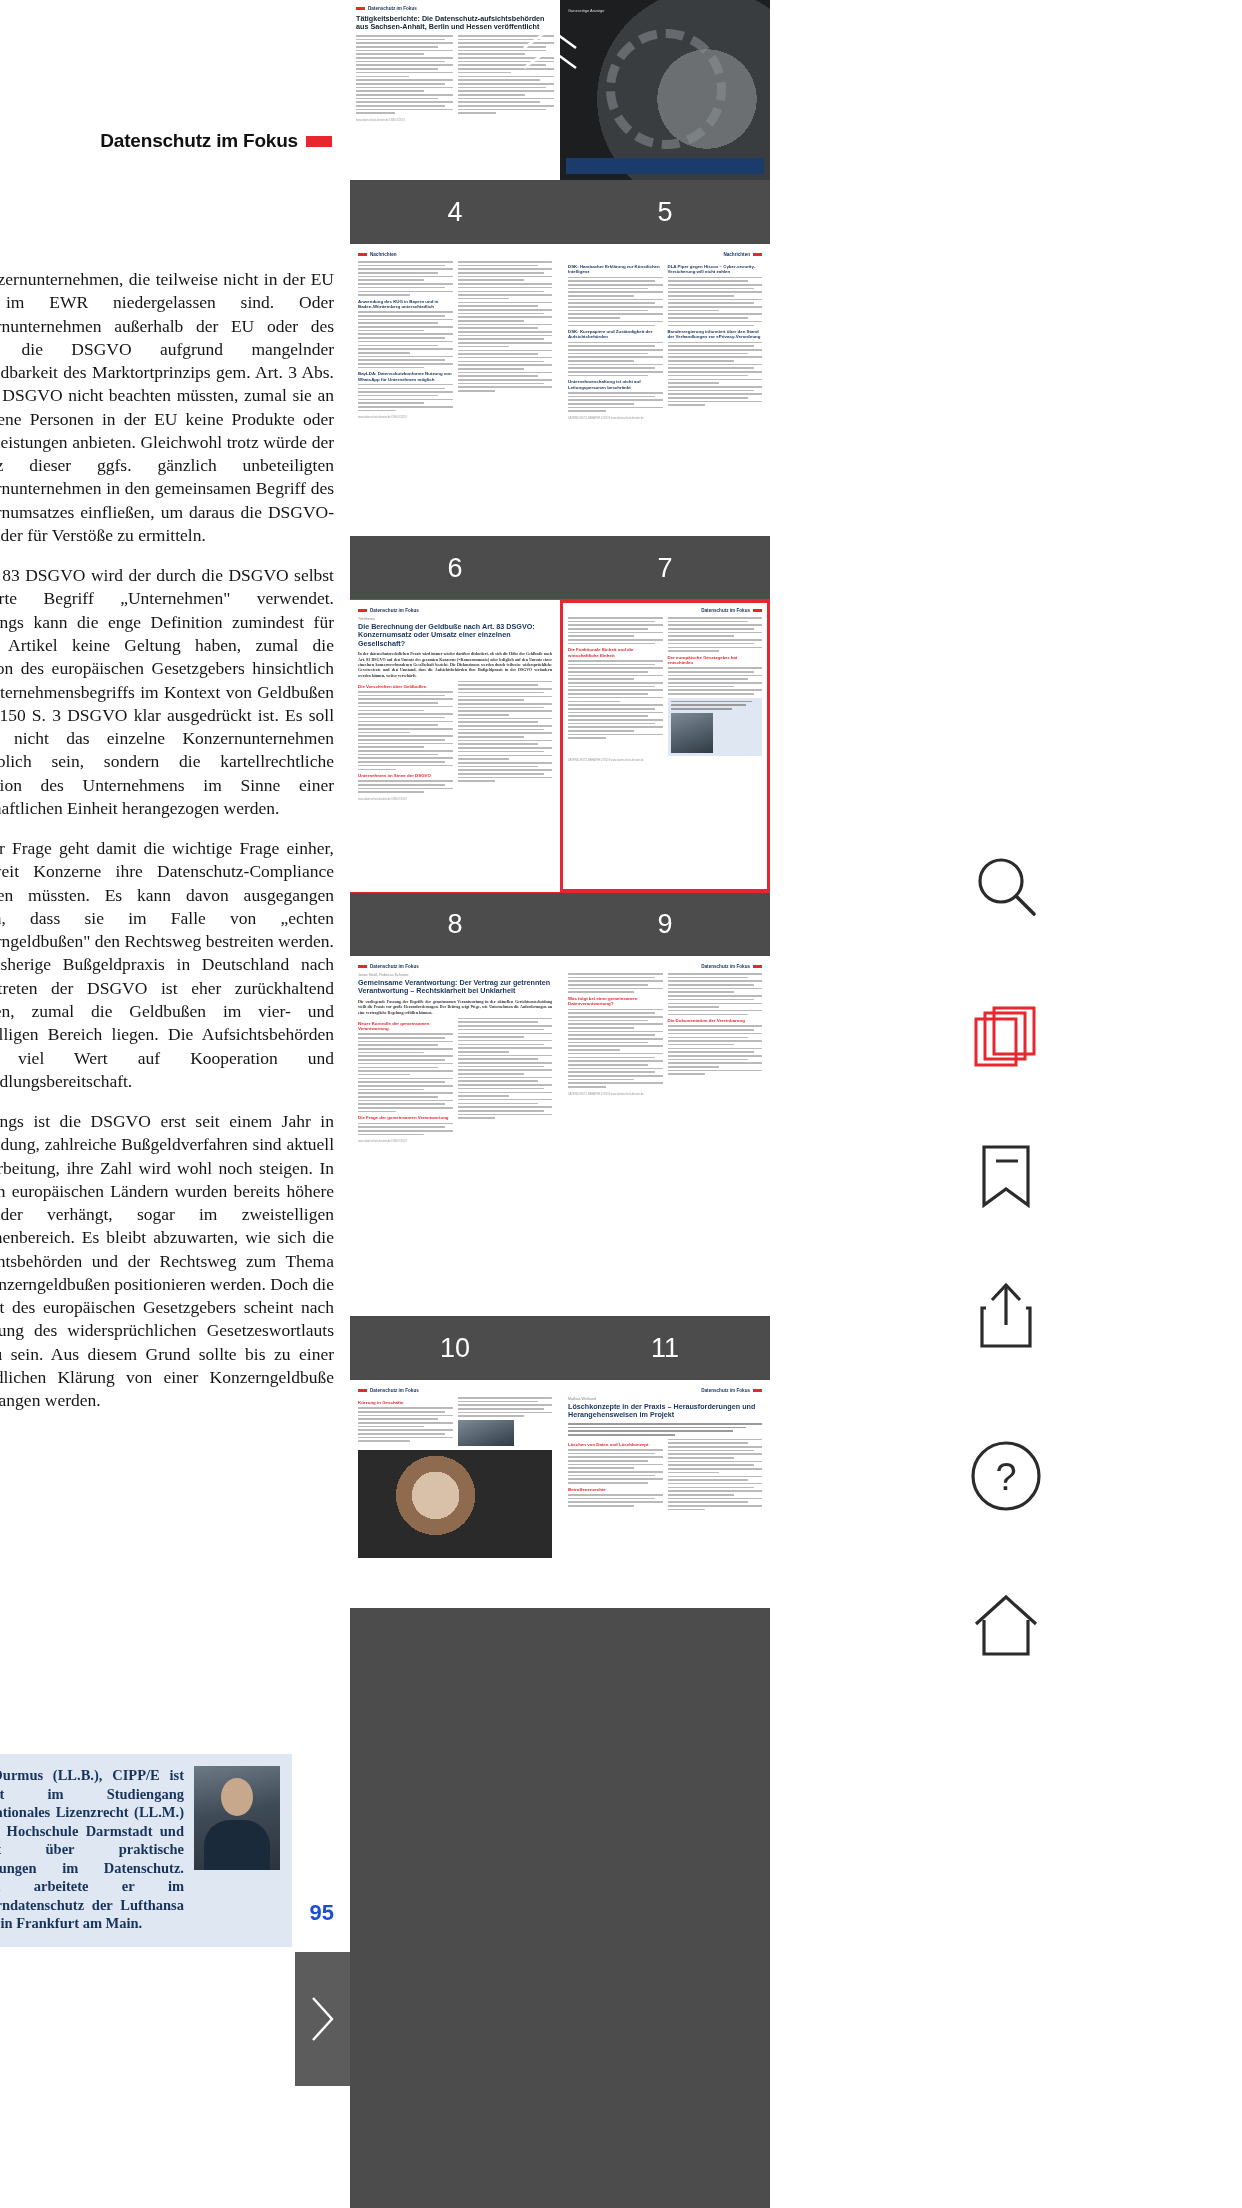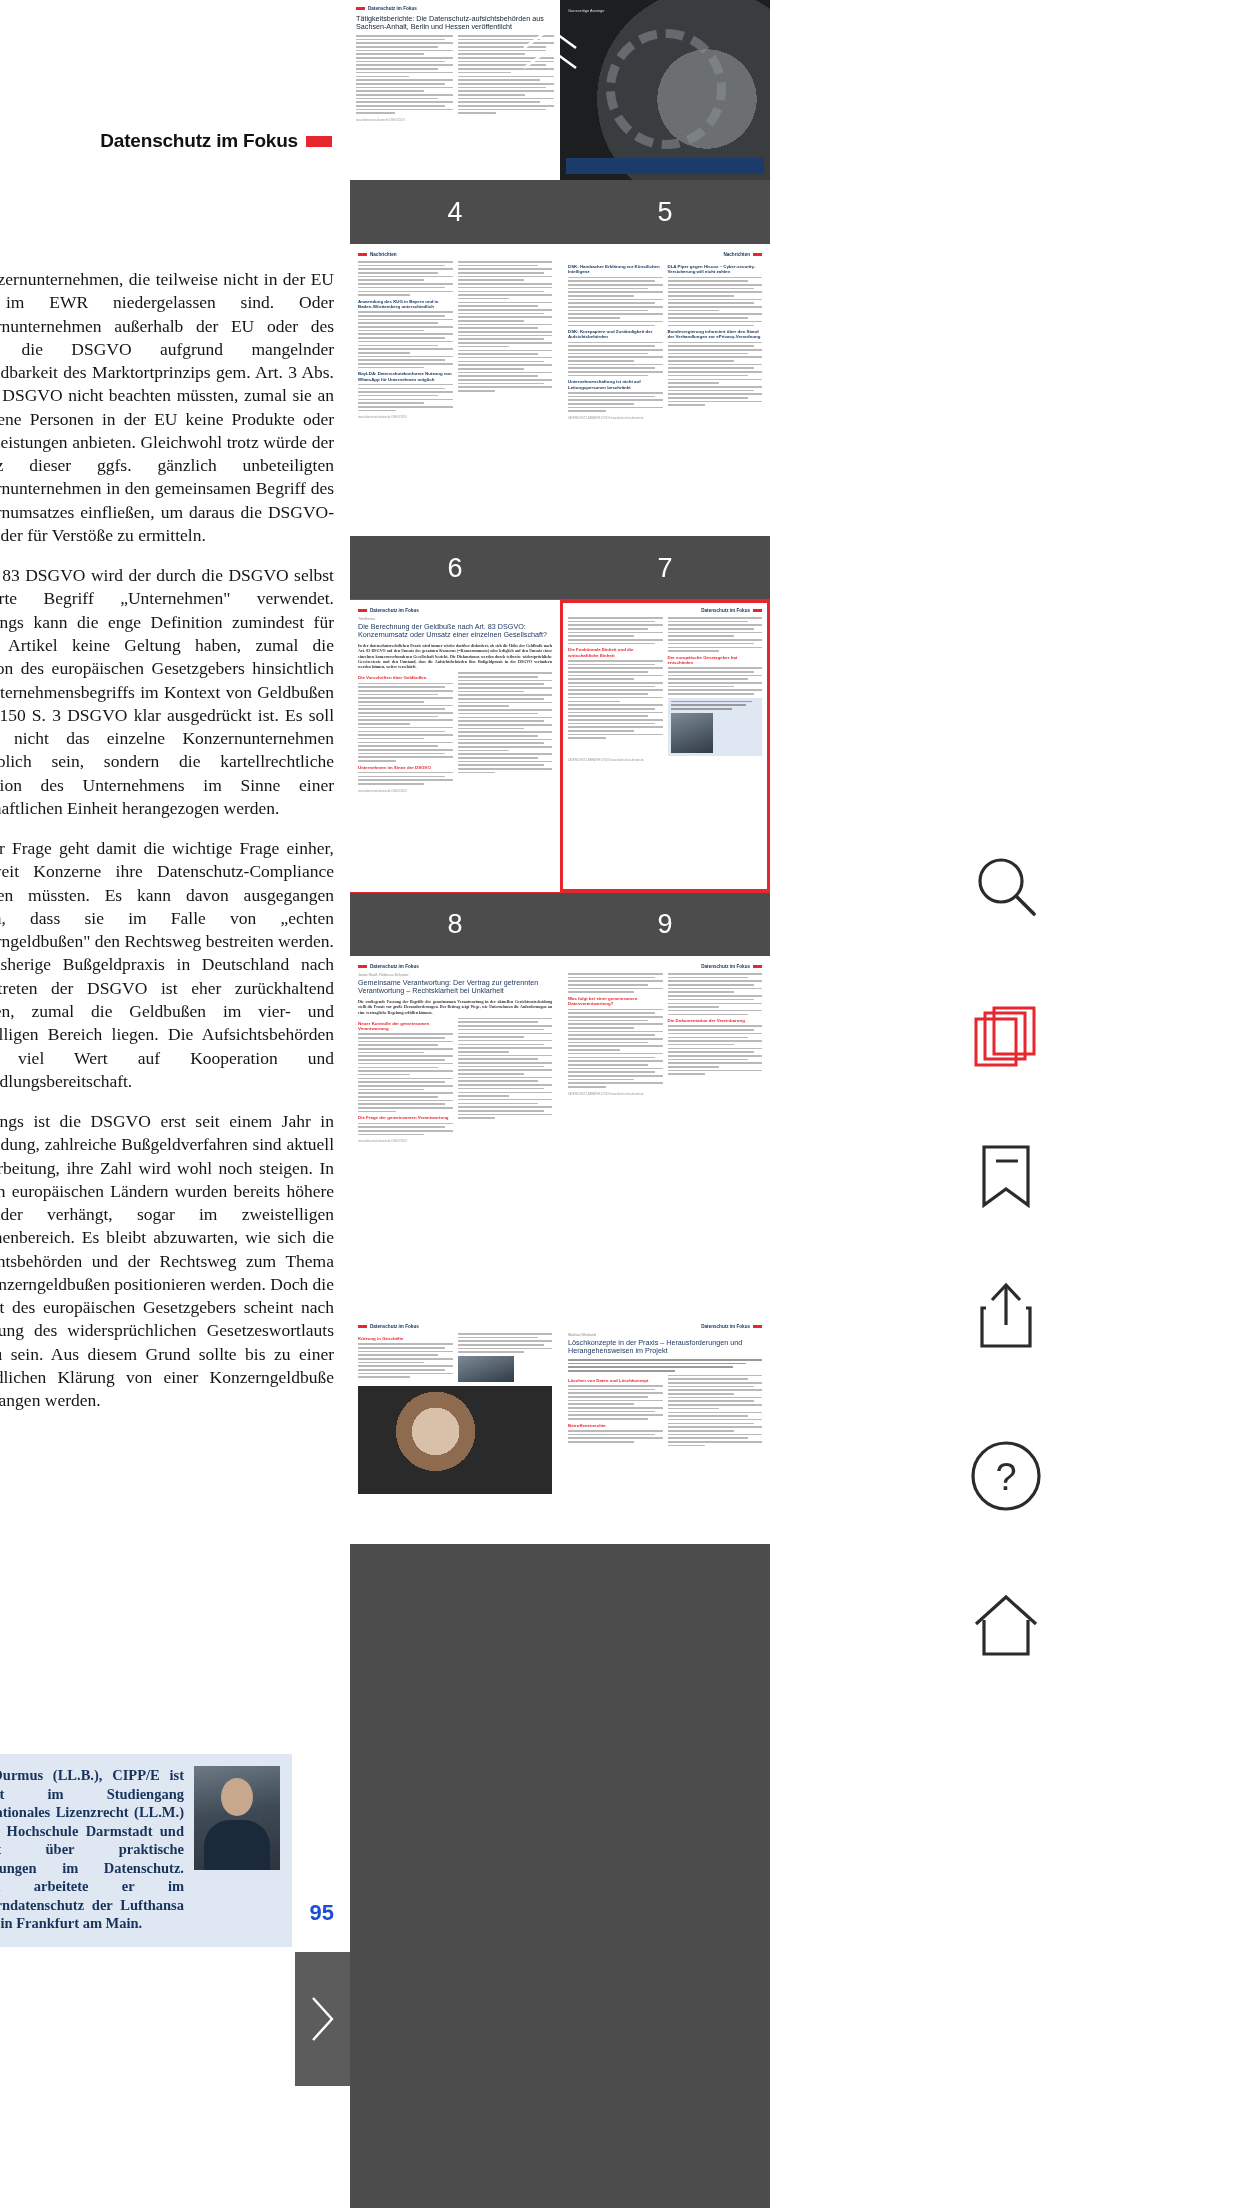--- a/index.html
+++ b/index.html
@@ -176,21 +176,21 @@
   }
   .mp-head .mp-m {
     width: 9px; height: 3.5px; background: #e8262e; display: inline-block;
   }
   .mp-kicker {
     font-family: "Liberation Sans", sans-serif;
     font-size: 3.6px; color: #888; margin-bottom: 2px;
   }
   .mp-title {
     font-family: "Liberation Sans", sans-serif;
-    font-size: 7.2px; font-weight: normal; color: #123; line-height: 1.18;
+    font-size: 7.2px; font-weight: bold; color: #123; line-height: 1.18;
     margin-bottom: 3px;
   }
   .mp-title.red { color: #17335c; }
   .mp-lead {
     font-size: 4px; line-height: 1.32; color: #333; text-align: justify;
     font-weight: bold;
     margin-bottom: 3px;
   }
   .mp-cols { display: flex; gap: 5px; }
   .mp-col { flex: 1; }
@@ -850,20 +850,24 @@
                 <div class="tl s85"></div>
                 <div class="tl"></div>
                 <div class="tl s55"></div>
               <div class="tl"></div>
                 <div class="tl s40"></div>
             </div>
           </div>
           <div class="mp-foot">DATENSCHUTZ-BERATER 07/2019  www.datenschutz-berater.de</div>
         </div>
       </div>
+      <div class="sp-labels">
+        <div class="sp-label">10</div>
+        <div class="sp-label">11</div>
+      </div>
     </div>
 
     <div class="spread">
       <div class="spread-pages" style="height:228px">
         <div class="sp-page">
           <div class="mp-head">
             <span class="mp-m"></span>
             <span class="mp-t">Datenschutz im Fokus</span>
           </div>
           <div class="mp-cols">

